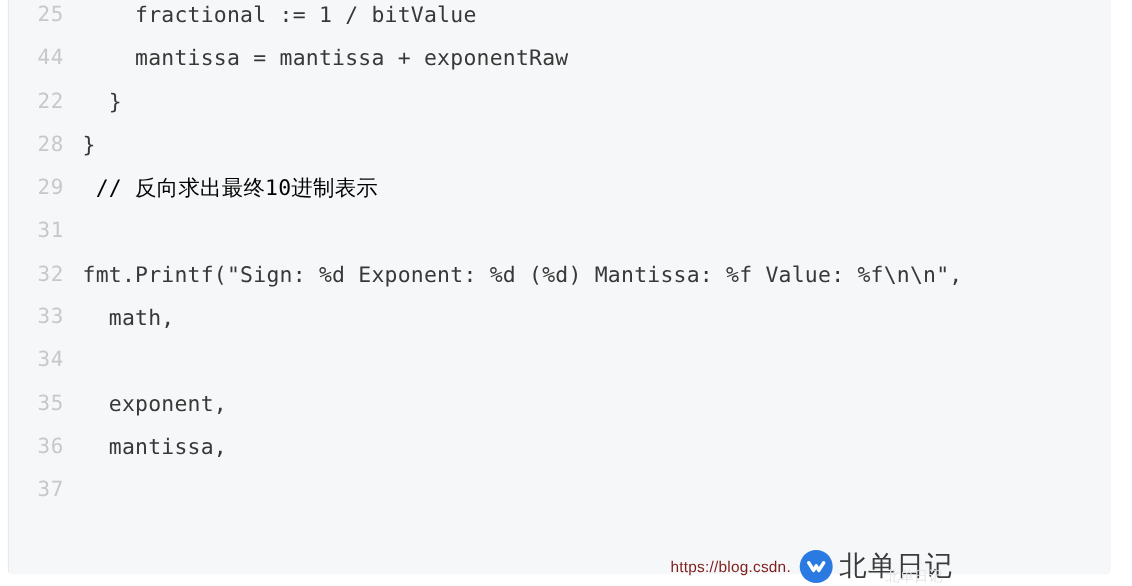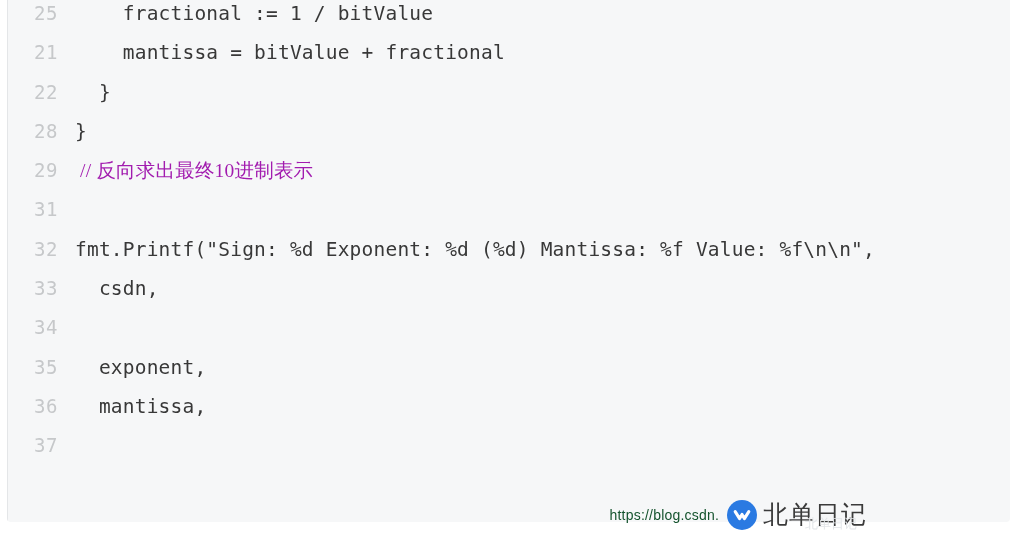--- a/index.html
+++ b/index.html
@@ -76,39 +76,38 @@
     left: 68px;
     top: 0;
     font-family: "DejaVu Sans Mono", "Liberation Mono", monospace;
     font-size: 19.5px;
     color: #383838;
     letter-spacing: 0.2px;
     white-space: pre;
   }
 
   .src.comment {
-    color: #a21caf;
-    font-family: Liberation Serif, serif;
+    color: #000000;
   }
 
   
   #watermark {
     position: absolute;
     right: 6px;
     bottom: 2px;
     display: flex;
     align-items: center;
     gap: 6px;
     pointer-events: none;
   }
 
   #wm-url {
     font-family: "Liberation Sans", sans-serif;
     font-size: 14px;
-    color: #14532d;
+    color: #7f1d1d;
     letter-spacing: 0.2px;
     white-space: nowrap;
     margin-right: 2px;
   }
 
   #wm-logo {
     width: 30px;
     height: 30px;
     border-radius: 50%;
     background: #2a7ae2;
@@ -144,27 +143,27 @@
 <body>
 
 <div id="screen">
 
   <div id="code-card">
     <div id="card-left-rule"></div>
 
     <div id="code-scroll">
 
     <div class="code-line"><span class="ln">25</span><span class="src">    fractional := 1 / bitValue</span></div>
-        <div class="code-line"><span class="ln">21</span><span class="src">    mantissa = bitValue + fractional</span></div>
+        <div class="code-line"><span class="ln">44</span><span class="src">    mantissa = mantissa + exponentRaw</span></div>
         <div class="code-line"><span class="ln">22</span><span class="src">  }</span></div>
         <div class="code-line"><span class="ln">28</span><span class="src">}</span></div>
         <div class="code-line"><span class="ln">29</span><span class="src comment"> // 反向求出最终10进制表示</span></div>
         <div class="code-line"><span class="ln">31</span><span class="src"></span></div>
         <div class="code-line"><span class="ln">32</span><span class="src">fmt.Printf("Sign: %d Exponent: %d (%d) Mantissa: %f Value: %f\n\n",</span></div>
-        <div class="code-line"><span class="ln">33</span><span class="src">  csdn,</span></div>
+        <div class="code-line"><span class="ln">33</span><span class="src">  math,</span></div>
         <div class="code-line"><span class="ln">34</span></div>
         <div class="code-line"><span class="ln">35</span><span class="src">  exponent,</span></div>
         <div class="code-line"><span class="ln">36</span><span class="src">  mantissa,</span></div>
         <div class="code-line"><span class="ln">37</span></div>
       </div>
   </div>
 
   <div id="watermark">
     <span id="wm-url">https://blog.csdn.</span>
     <span id="wm-logo">

